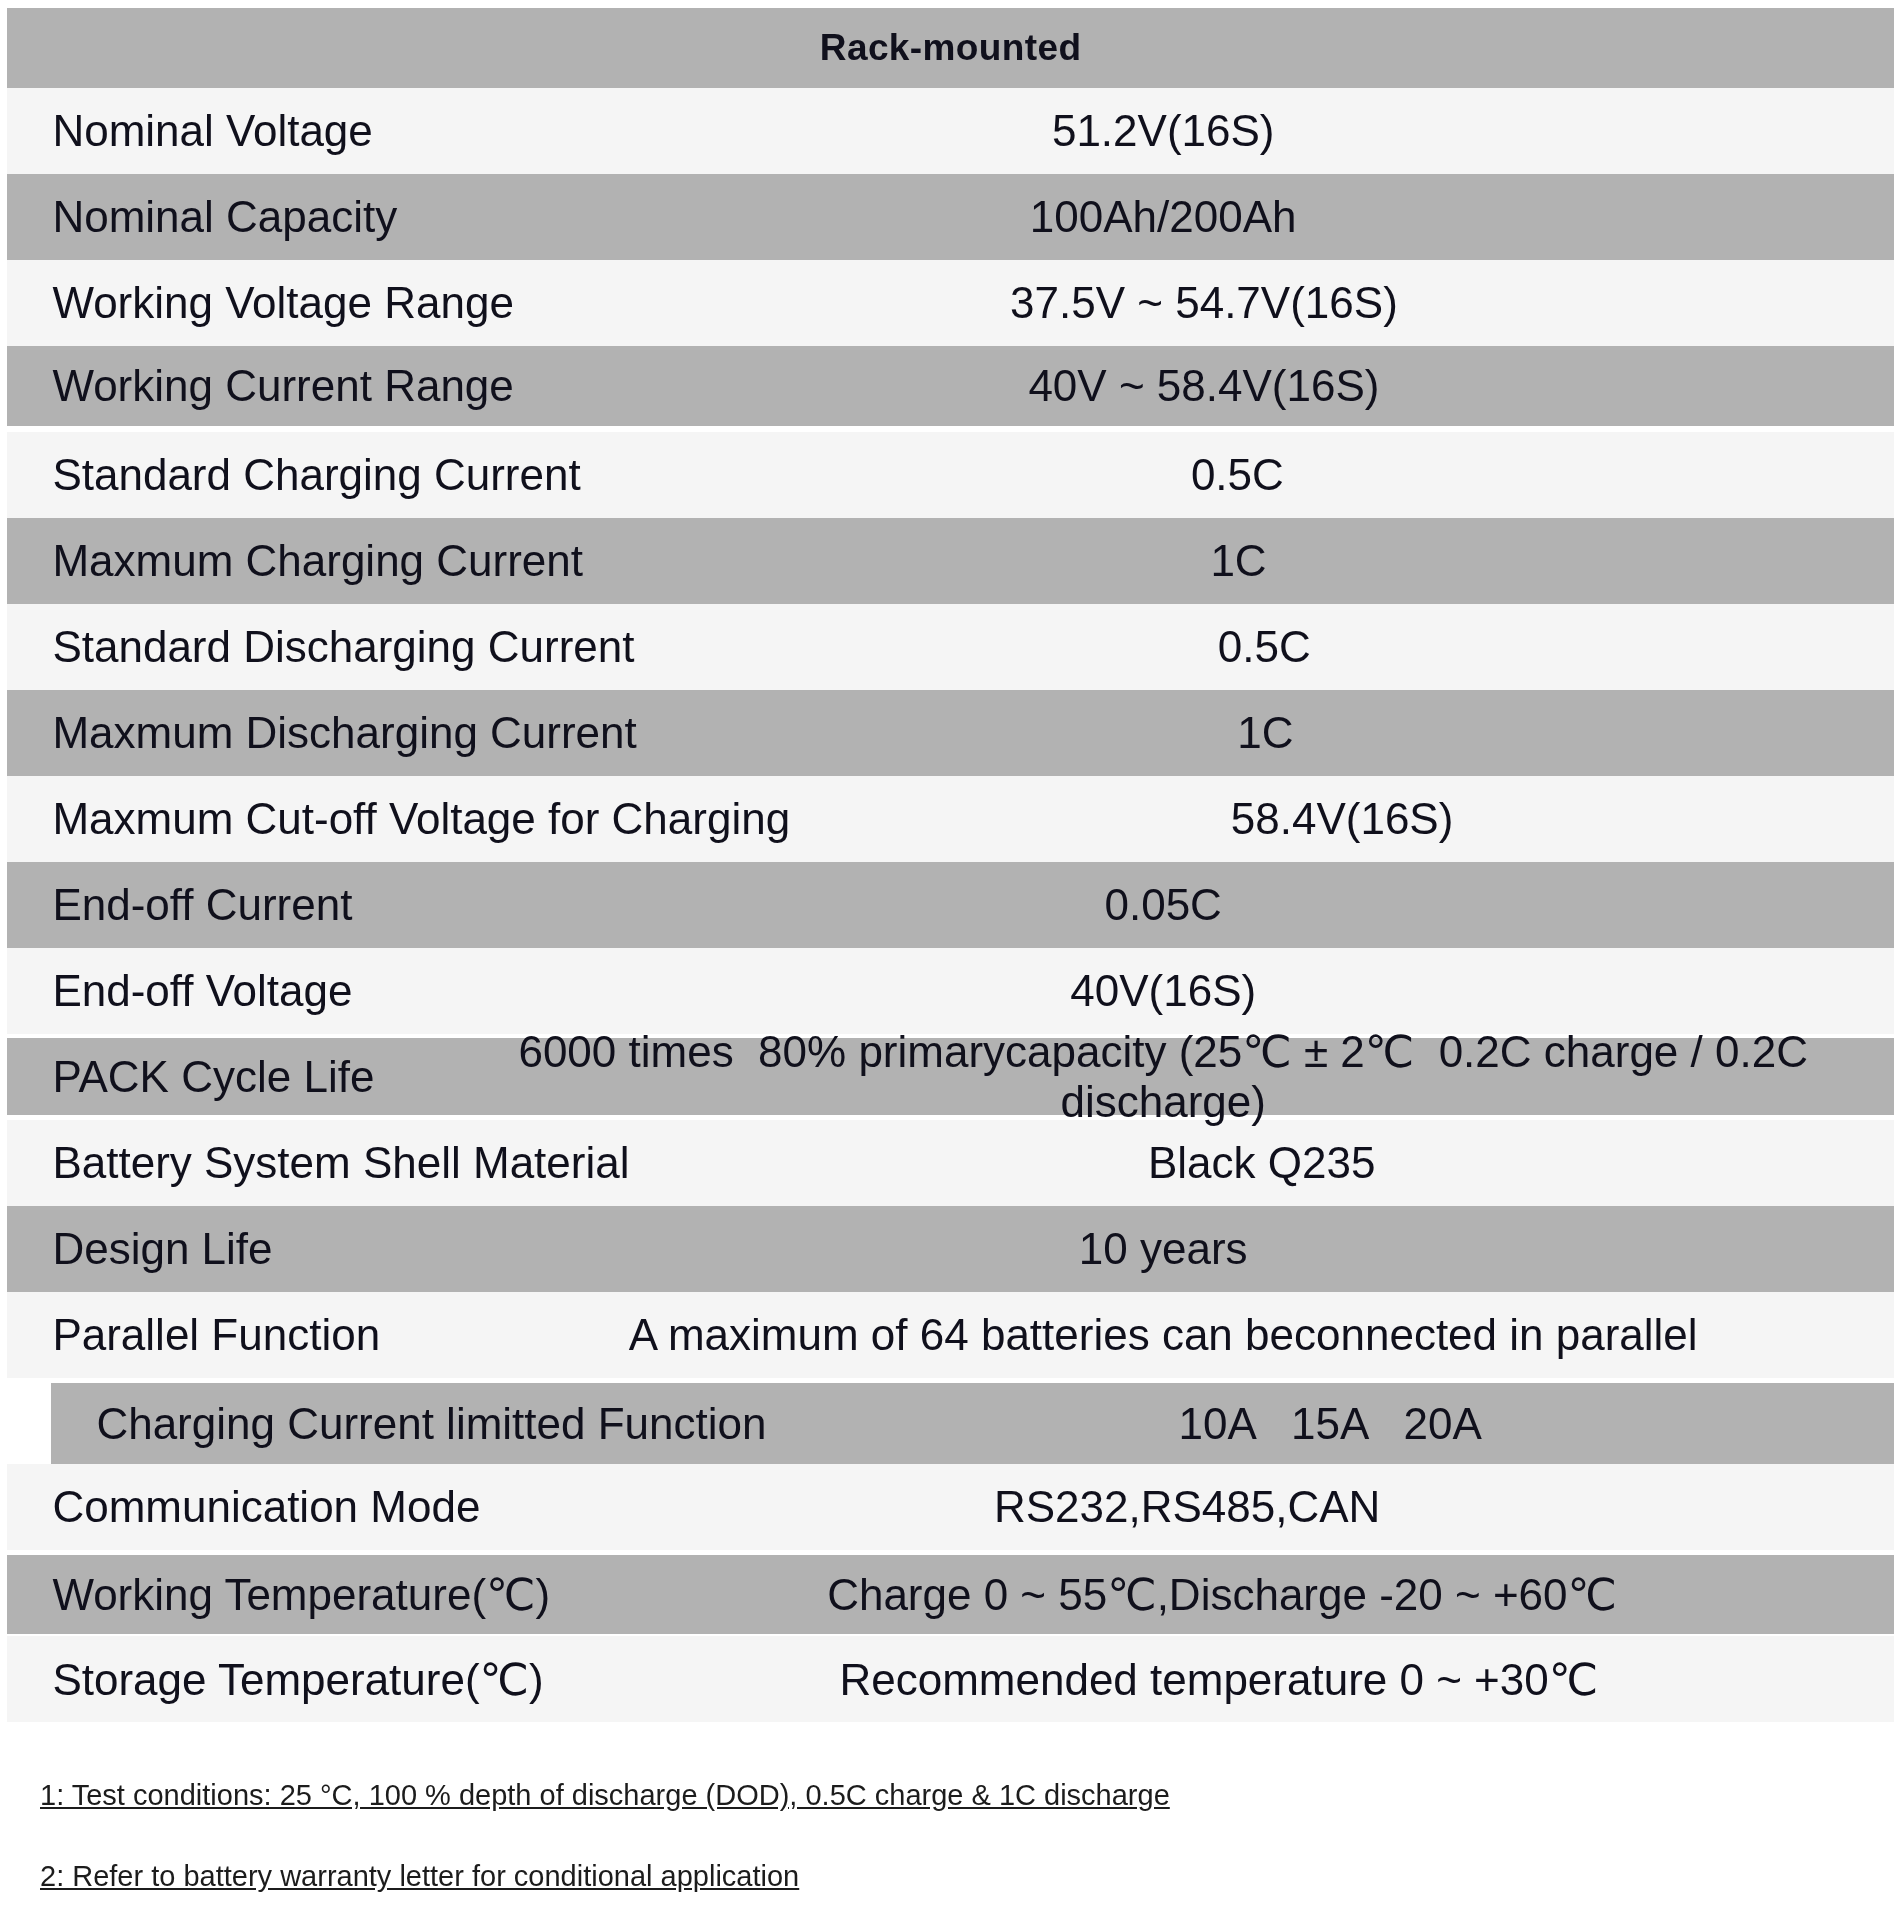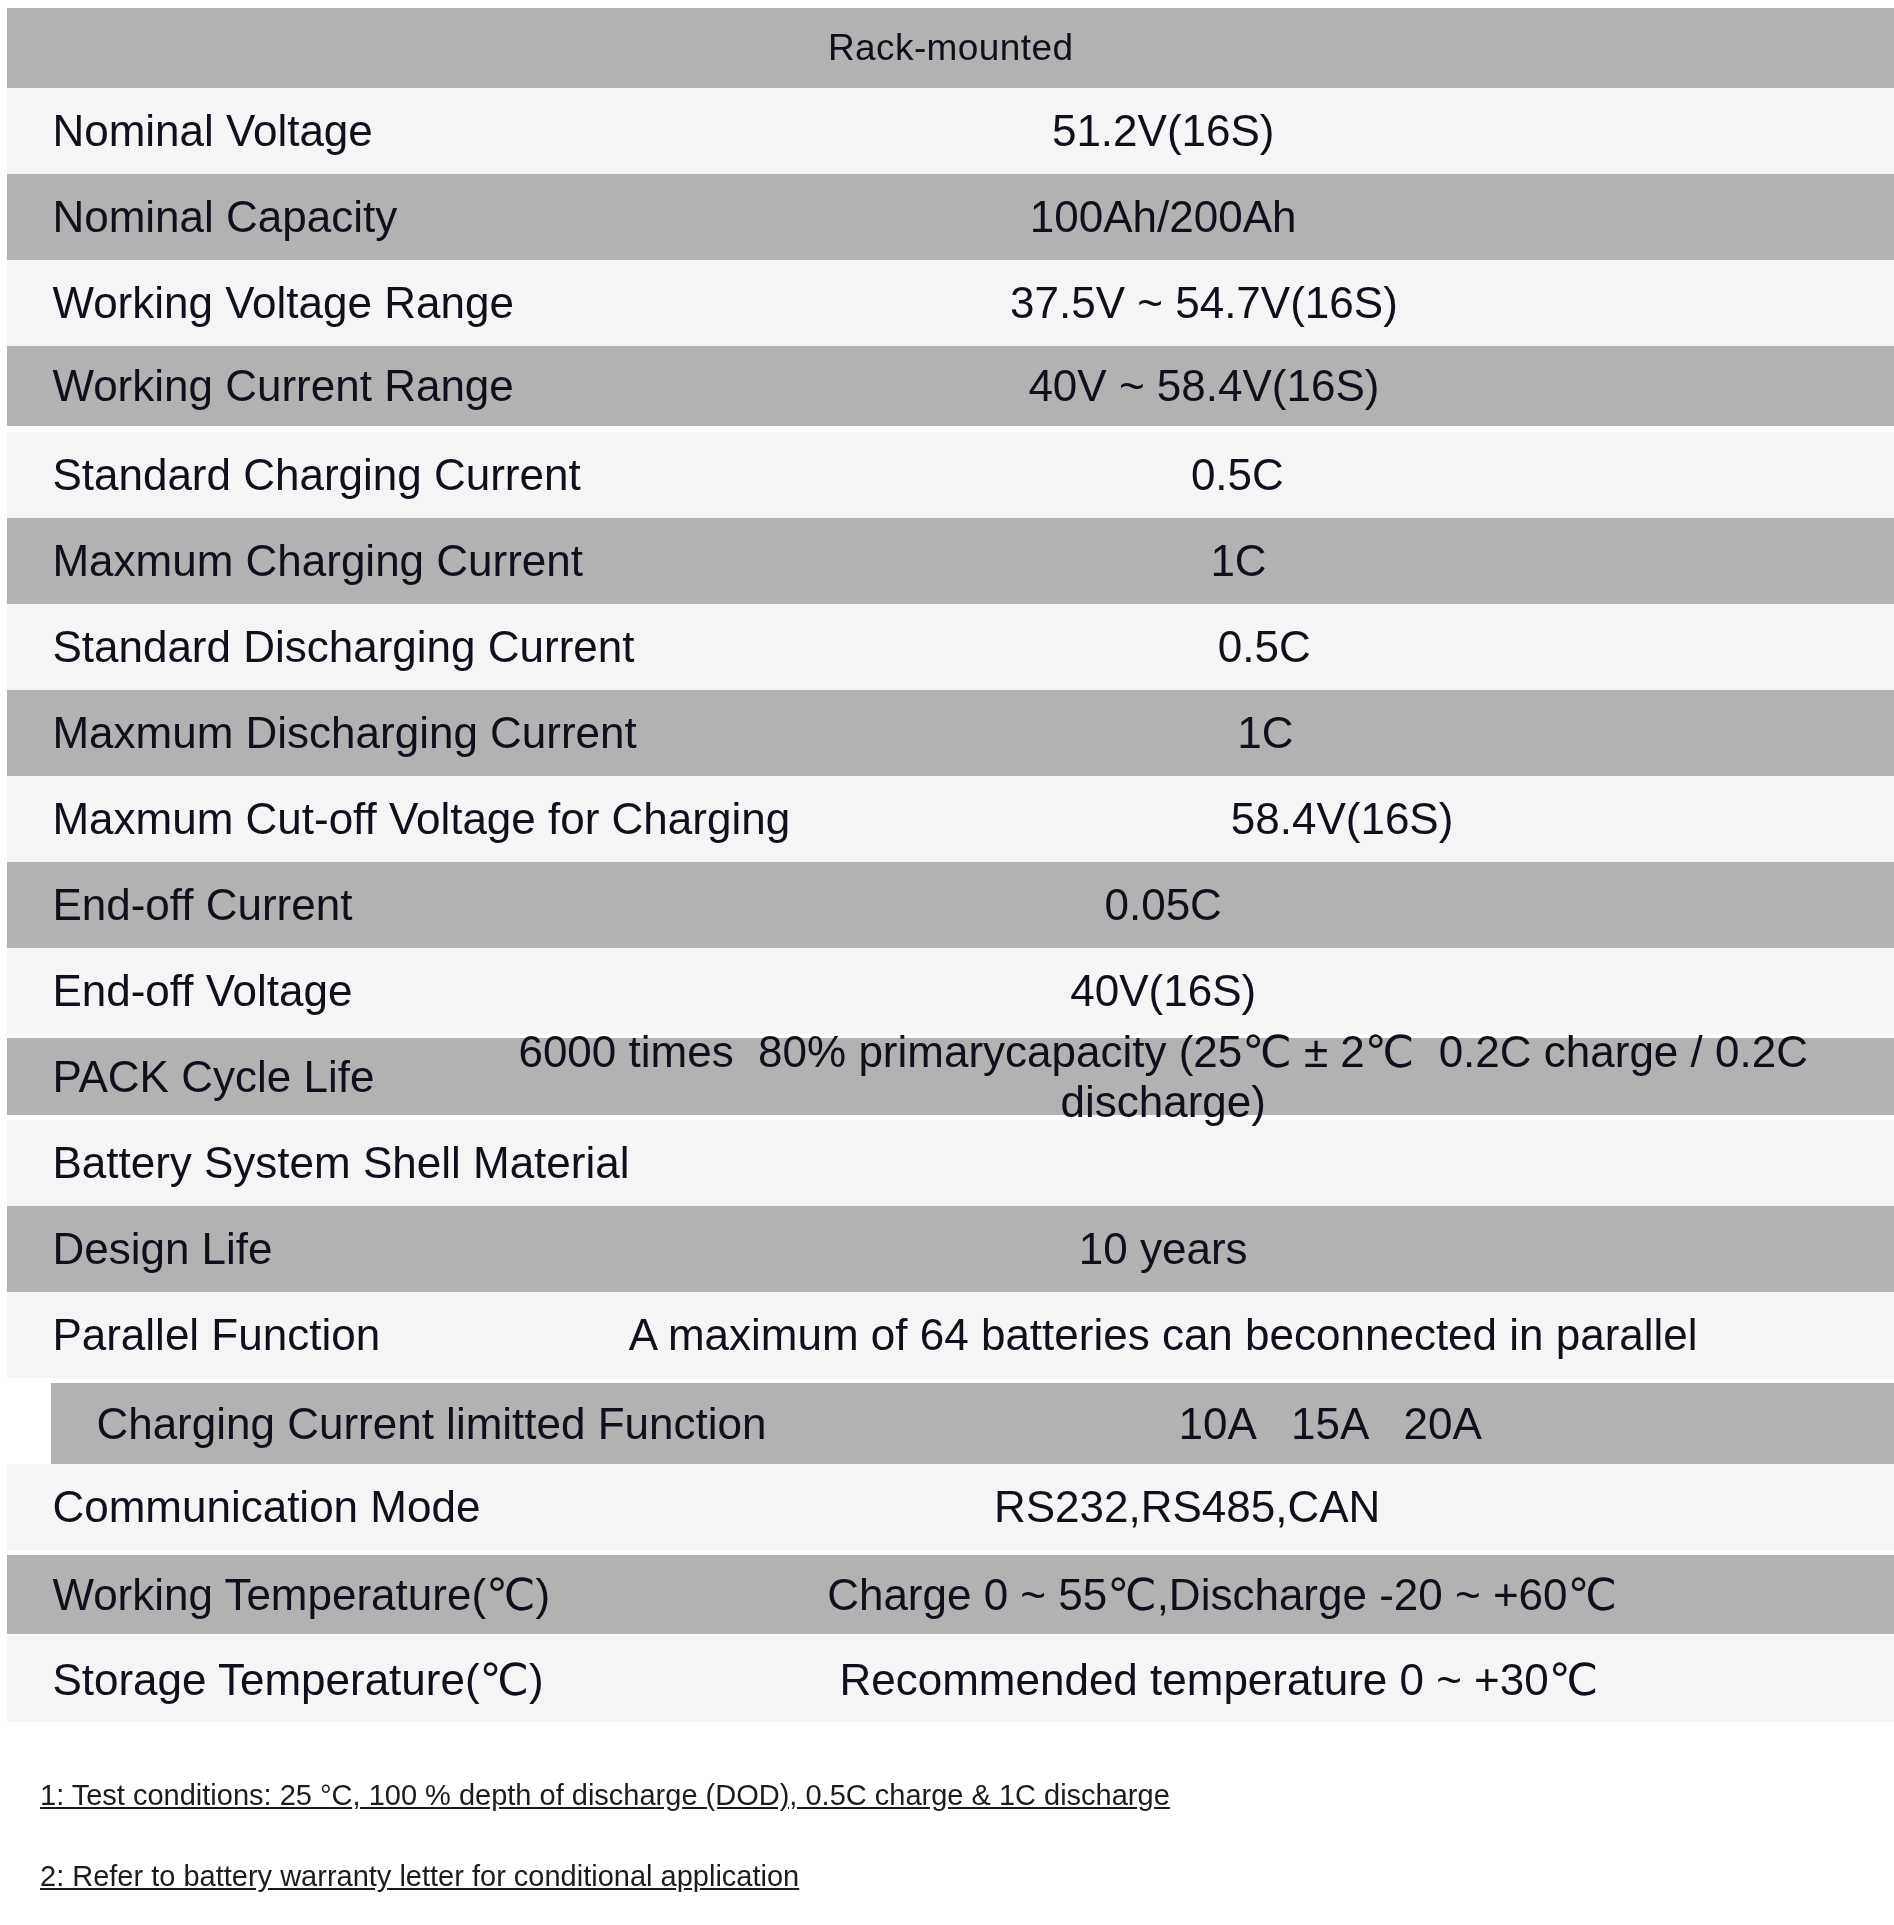--- a/index.html
+++ b/index.html
@@ -13,21 +13,21 @@
   }
   .spec-table{
     position:absolute;
     left:7.4px;top:8.3px;right:0;
     display:flex;flex-direction:column;
   }
   .table-header{
     height:80px;
     background:#b2b2b2;
     display:flex;align-items:center;justify-content:center;
-    font-size:37px;font-weight:normal;
+    font-size:37px;font-weight:bold;
     letter-spacing:0.4px;
   }
   .row{
     height:86px;
     display:flex;align-items:center;
     box-sizing:border-box;
     font-size:44px;
   }
   .row.light{background:#f5f5f5;}
   .row.gray{background:#b2b2b2;}
@@ -116,20 +116,21 @@
     <div class="value">40V(16S)</div>
   </div>
 
   <div class="row gray row-12">
     <div class="label">PACK Cycle Life</div>
     <div class="value">6000 times  80% primarycapacity (25℃ ± 2℃  0.2C charge / 0.2C discharge)</div>
   </div>
 
   <div class="row light row-13">
     <div class="label">Battery System Shell Material</div>
+    <div class="value">Black Q235</div>
   </div>
 
   <div class="row gray row-14">
     <div class="label">Design Life</div>
     <div class="value">10 years</div>
   </div>
 
   <div class="row light row-15">
     <div class="label">Parallel Function</div>
     <div class="value">A maximum of 64 batteries can beconnected in parallel</div>

